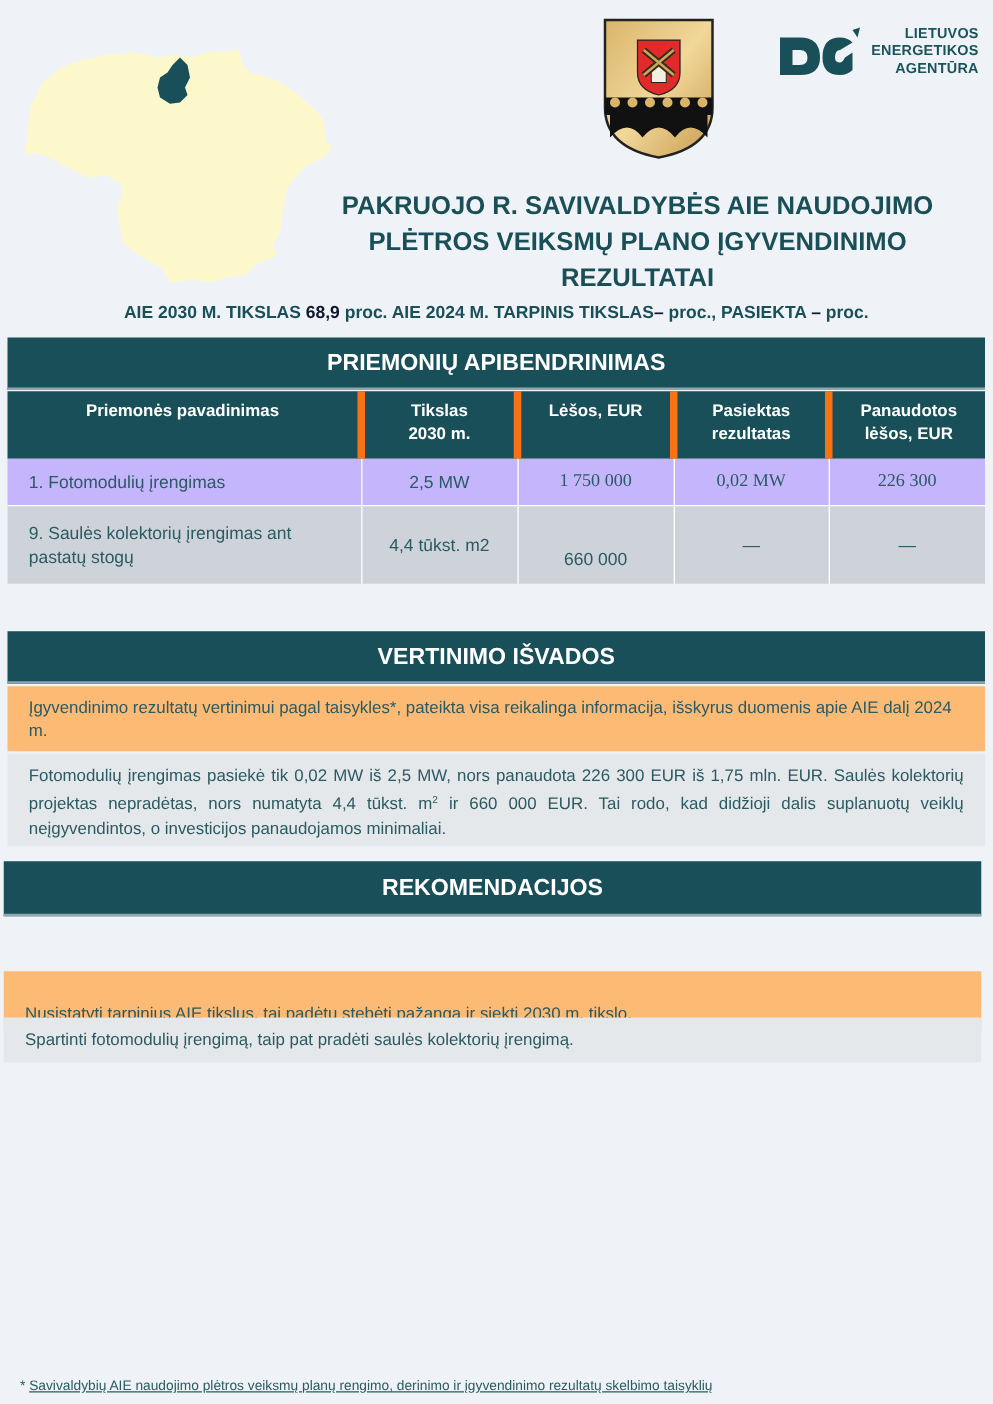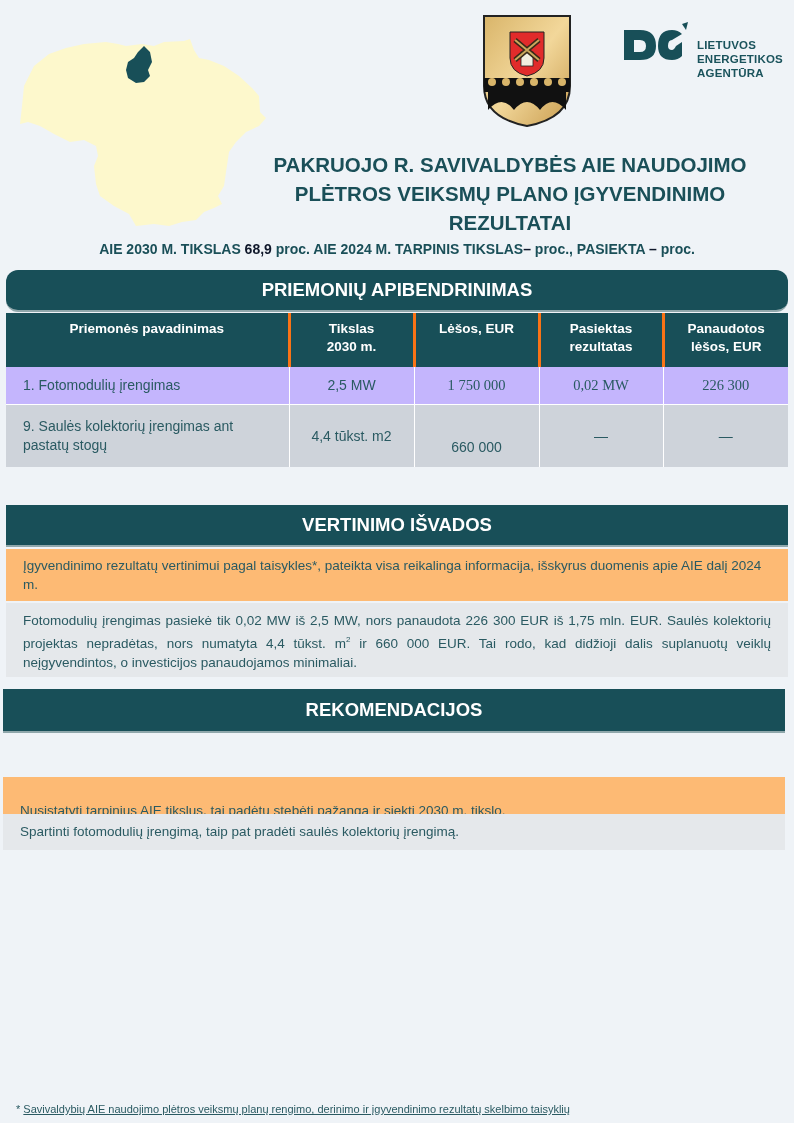--- a/index.html
+++ b/index.html
@@ -4,36 +4,36 @@
 <style>
   html, body { margin:0; padding:0; }
   body {
     width:794px; height:1123px; background:#eff3f7; position:relative; overflow:hidden;
     font-family:"DejaVu Sans", sans-serif; color:#1f4e56;
   }
   .abs { position:absolute; }
   #map { left:14px; top:36px; width:256px; height:192px; }
   #coat { left:482px; top:14px; width:90px; height:114px; }
   #lea-logo { left:622px; top:18px; width:170px; height:50px; }
-  #lea-logo .txt { position:absolute; left:75px; top:20px; font-family:"Liberation Sans", sans-serif;
-    font-weight:bold; font-size:11.5px; line-height:14px; color:#1a535c; letter-spacing:0.2px; }
+  #lea-logo .txt { position:absolute; left:75px; top:2px; font-family:"Liberation Sans", sans-serif;
+    font-weight:bold; font-size:11.5px; line-height:14px; color:#1a535c; letter-spacing:0.2px;text-align:right; }
   #title { left:270px; top:150px; width:480px; text-align:center;
     font-family:"Liberation Sans", sans-serif; font-weight:bold; font-size:20.5px; line-height:29px; color:#1a4f58; }
   #targets { left:0; top:241px; width:794px; text-align:center;
     font-family:"Liberation Sans", sans-serif; font-weight:bold; font-size:14px; color:#1a4f58; white-space:nowrap; }
   #targets .hl { color:#0f172a; }
   .section-head {
     position:absolute; background:#184f58; color:#ffffff; text-align:center;
     font-family:"Liberation Sans", sans-serif; font-weight:bold; font-size:18.5px;
     border-bottom:2px solid #8fa7ab; box-sizing:border-box;
   }
   table#measures { position:absolute; left:6px; top:313px; width:782px; border-collapse:collapse;
     font-family:"Liberation Sans", sans-serif; }
   #measures th { background:#184f58; color:#fff; font-size:13.5px; font-weight:bold; height:54px;
-    vertical-align:top; padding-top:7px; box-sizing:border-box; border-left:3px solid #f97316; line-height:18px; }
+    vertical-align:top; padding-top:7px; box-sizing:border-box; border-left:6px solid #f97316; line-height:18px; }
   #measures th:first-child { border-left:none; }
   #measures td { font-size:14px; color:#2a5a62; border-left:1px solid #ffffff; box-sizing:border-box; }
   #measures td:first-child { border-left:none; padding-left:17px; }
   #measures tr.r1 td { background:#c4b5fd; height:37px; }
   #measures tr.r2 td { background:#ced3da; height:63px; border-top:1px solid #ffffff; }
   #measures td.c { text-align:center; }
   #measures td.serif { font-family:"Liberation Serif", serif; font-size:14.5px; }
   .panel-row { position:absolute; box-sizing:border-box; font-family:"Liberation Sans", sans-serif;
     color:#2a5a62; font-size:13.5px; line-height:19px; }
   .panel-row.dark { background:#fdba74; }
@@ -102,21 +102,21 @@
   <span>AIE 2030 M. TIKSLAS</span>
   <span class="hl">68,9</span>
   <span>proc.</span>
   <span>AIE 2024 M. TARPINIS TIKSLAS</span><span class="hl">–</span>
   <span>proc.,</span>
   <span>PASIEKTA</span>
   <span class="hl">–</span>
   <span>proc.</span>
 </div>
 
-<div class="section-head" style="left:6px; top:270px; width:782px; height:42px; line-height:40px;border-radius:12px;">PRIEMONIŲ APIBENDRINIMAS</div>
+<div class="section-head" style="left:6px; top:270px; width:782px; height:42px; line-height:40px;">PRIEMONIŲ APIBENDRINIMAS</div>
 
 <table id="measures">
   <colgroup>
     <col style="width:283px">
       <col style="width:125px">
       <col style="width:125px">
       <col style="width:124px">
       <col style="width:125px">
   </colgroup>
   <thead>

